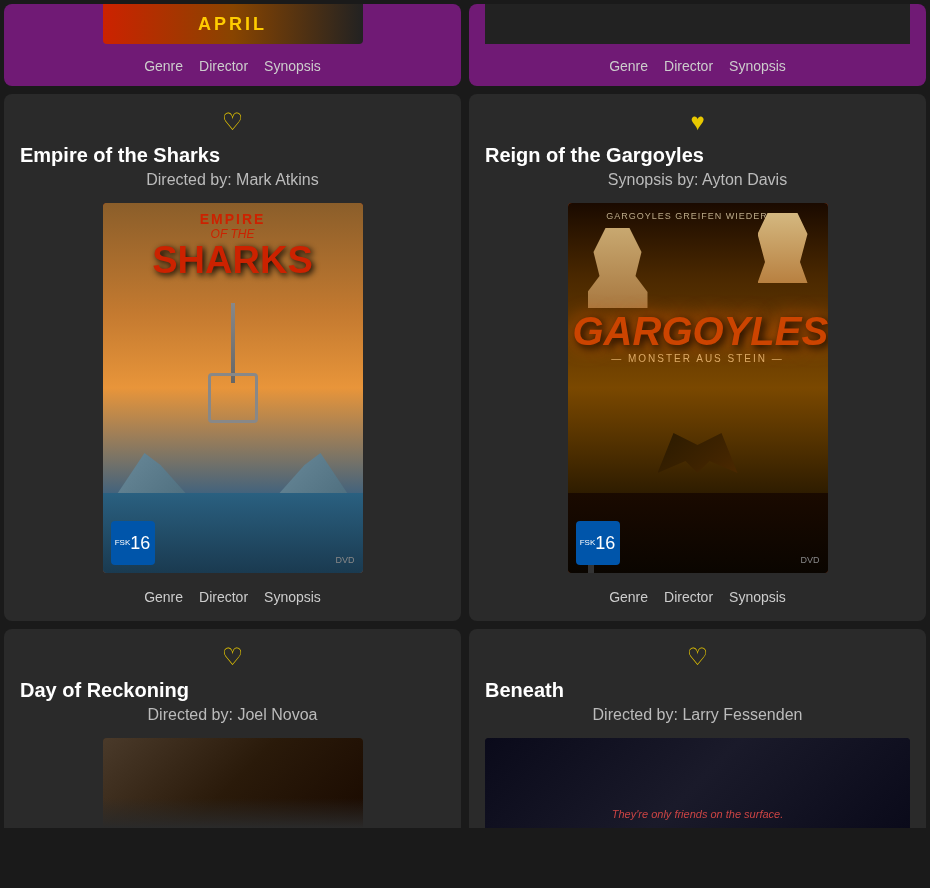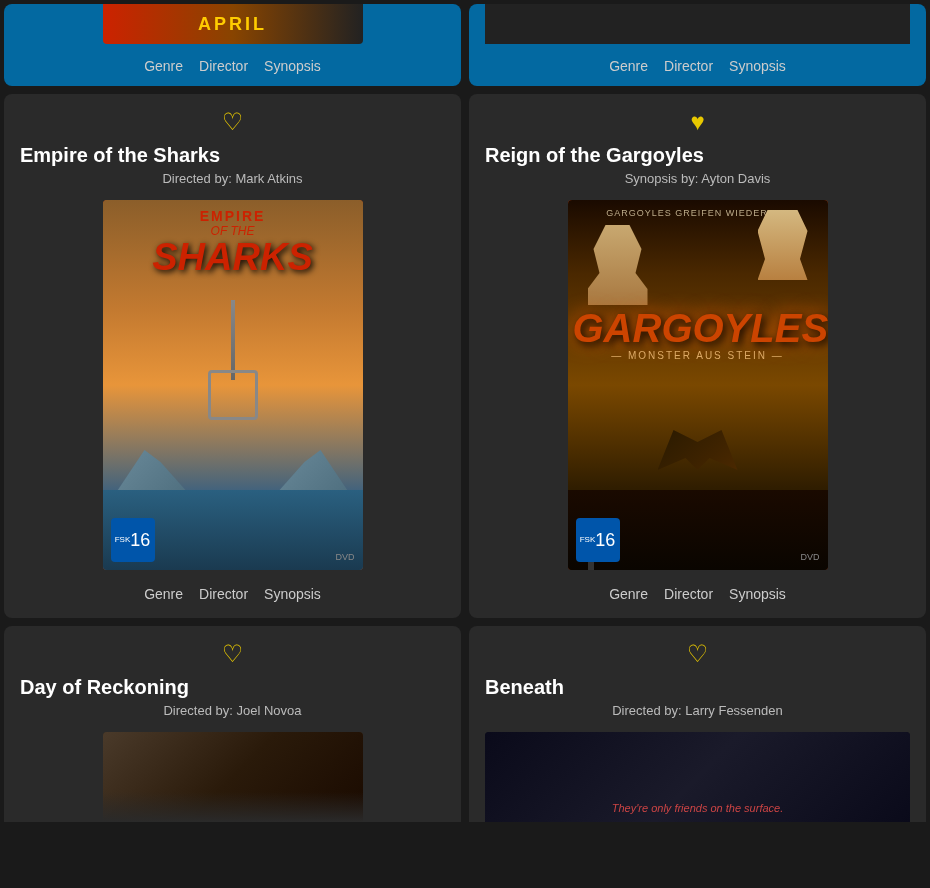--- a/index.html
+++ b/index.html
@@ -36,21 +36,21 @@
     }
     .movie-title {
       font-size: 20px;
       font-weight: bold;
       color: #ffffff;
       margin-bottom: 4px;
       text-align: left;
       width: 100%;
     }
     .movie-director {
-      font-size: 13px;
+      font-size: 16px;
       color: #bbbbbb;
       margin-bottom: 14px;
       text-align: center;
       width: 100%;
     }
     .movie-poster {
       width: 260px;
       height: 370px;
       border-radius: 4px;
       overflow: hidden;
@@ -111,21 +111,21 @@
       margin-top: 4px;
     }
     .card-link {
       color: #cccccc;
       font-size: 14px;
       cursor: pointer;
       text-decoration: none;
     }
     
     .top-partial {
-      background-color: #0369a1;
+      background-color: #701a75;
       border-radius: 8px;
       padding: 0 16px 12px 16px;
       display: flex;
       flex-direction: column;
       align-items: center;
       overflow: hidden;
     }
     .april-stub {
       background: linear-gradient(90deg, #cc2200 0%, #884400 50%, #222 100%);
       border-radius: 0 0 4px 4px;
@@ -166,21 +166,21 @@
   <div class="movie-card">
     <div class="heart-icon outline">♡</div>
     <div class="movie-title">Empire of the Sharks</div>
     <div class="movie-director">Directed by: Mark Atkins</div>
     <div class="movie-poster">
       <div class="poster-sharks">
 
         <div style="position:absolute;top:8px;left:0;right:0;text-align:center;">
           <div style="font-size:14px;font-weight:900;color:#cc2200;letter-spacing:2px;">EMPIRE</div>
           <div style="font-size:12px;color:#cc2200;font-style:italic;">OF THE</div>
-          <div style="font-size:38px;font-weight:900;color:#cc2200;text-shadow:2px 2px 6px #000;line-height:1;font-style:italic;">SHARKS</div>
+          <div style="font-size:38px;font-weight:900;color:#cc2200;text-shadow:2px 2px 6px #000;line-height:1;">SHARKS</div>
         </div>
 
         <div style="position:absolute;top:100px;left:50%;transform:translateX(-50%);width:4px;height:80px;background:linear-gradient(180deg,#888 0%,#666 100%);"></div>
         <div style="position:absolute;top:170px;left:50%;transform:translateX(-50%);width:50px;height:50px;border:3px solid #888;border-radius:4px;"></div>
 
         <div style="position:absolute;bottom:60px;left:10px;width:80px;height:60px;background:linear-gradient(135deg,#6a8a9a,#4a6a7a);clip-path:polygon(0 80%,40% 0,60% 20%,100% 80%,80% 100%,20% 100%);"></div>
         <div style="position:absolute;bottom:60px;right:10px;width:80px;height:60px;background:linear-gradient(135deg,#6a8a9a,#4a6a7a);clip-path:polygon(0 80%,40% 20%,60% 0,100% 80%,80% 100%,20% 100%);"></div>
 
         <div style="position:absolute;bottom:0;left:0;right:0;height:80px;background:linear-gradient(180deg,#2a6080,#1a3a50);"></div>
         <div class="fsk-badge">

